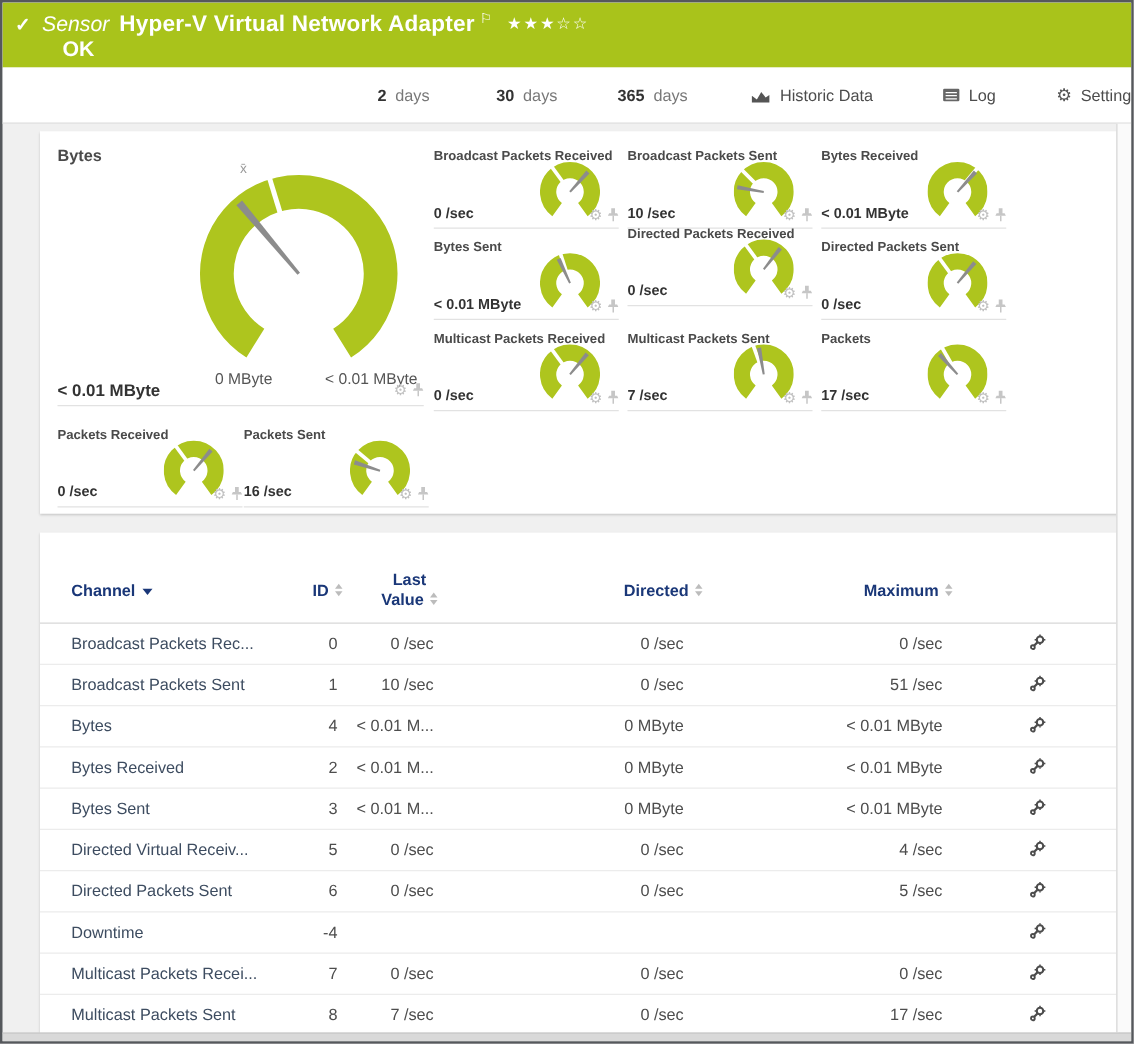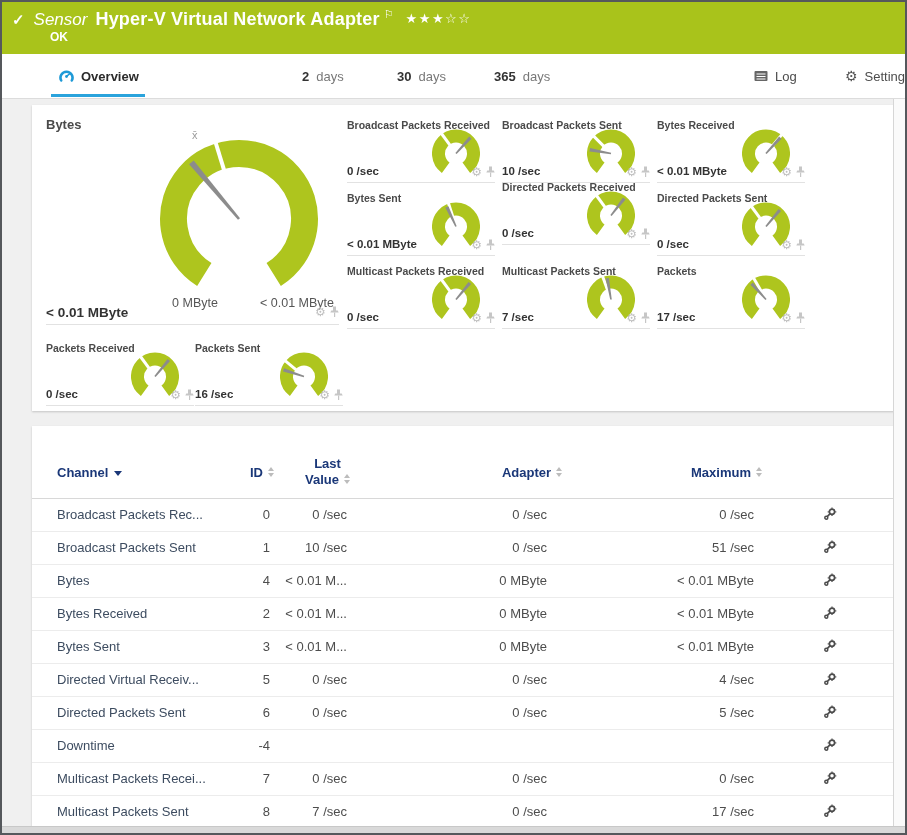--- a/index.html
+++ b/index.html
@@ -10,21 +10,21 @@
     border:2px solid #55585c; background:#f0f0f0; overflow:hidden;
   }
   
   #green-header { position:absolute; left:0; top:0; right:0; height:52px; background:#a9c31b; color:#fff; }
   #gh-line1 { position:absolute; left:10px; top:7px; display:flex; align-items:baseline; white-space:nowrap; }
   #gh-check { font-size:15px; font-weight:bold; margin-right:9px; }
   #gh-kind  { font-style:italic; font-size:17px; margin-right:8px; }
   #gh-title { font-weight:bold; font-size:18px; letter-spacing:0.2px; }
   #gh-flag  { font-size:11px; position:relative; top:-7px; margin-left:4px; }
   #gh-stars { font-size:13px; margin-left:12px; letter-spacing:1.5px; position:relative; top:-2px;}
-  #gh-ok { position:absolute; left:48px; top:28px; font-size:12px; font-weight:bold; }
+  #gh-ok { position:absolute; left:48px; top:28px; font-size:17px; font-weight:bold; }
   
   #tabbar { position:absolute; left:0; top:52px; right:0; height:45px; background:#fff; border-bottom:1px solid #dcdcdc; }
   .tab { position:absolute; top:0; height:44px; display:flex; align-items:center; gap:7px;
          font-size:13px; color:#4c4c4c; cursor:pointer; white-space:nowrap; }
   .tab .ticon { display:flex; align-items:center; }
   .tab.active { font-weight:bold; color:#2b2b2b; }
   .tab.active::after { content:""; position:absolute; left:-8px; right:-6px; bottom:1px; height:3px; background:#2aa3dc; }
   .tab-num { font-weight:bold; color:#333; }
   .tab-word { color:#787878; }
   .gearglyph { font-size:14px; color:#555; line-height:1; }
@@ -87,41 +87,39 @@
       <span id="gh-check">✓</span>
       <span id="gh-kind">Sensor</span>
       <span id="gh-title">Hyper-V Virtual Network Adapter</span>
       <span id="gh-flag">⚐</span>
       <span id="gh-stars"><span>★★★</span><span>☆☆</span></span>
     </div>
     <div id="gh-ok">OK</div>
   </div>
 
   <div id="tabbar">
-    <div class="tab active" style="left:57px">
-      <span class="ticon">
-        <svg width="15" height="15" viewBox="0 0 15 15">
-            <path d="M2.2 11.5 A6 6 0 1 1 12.8 11.5" fill="none" stroke="#1f9ad7" stroke-width="2.6" stroke-linecap="round"></path>
-            <line x1="7.5" y1="7.5" x2="11" y2="4.3" stroke="#1f9ad7" stroke-width="1.6"></line>
-            <circle cx="7.5" cy="7.5" r="1.4" fill="#1f9ad7"></circle>
-          </svg>
-      </span>
-      <span>Overview</span>
-    </div>
     <div class="tab" style="left:300px">
       <span class="tab-num">2</span>
       <span class="tab-word">days</span>
     </div>
     <div class="tab" style="left:395px">
       <span class="tab-num">30</span>
       <span class="tab-word">days</span>
     </div>
     <div class="tab" style="left:492px">
       <span class="tab-num">365</span>
       <span class="tab-word">days</span>
+    </div>
+    <div class="tab" style="left:598px">
+      <span class="ticon">
+        <svg width="17" height="13" viewBox="0 0 17 13">
+            <path d="M1.5 12 V6.5 L5.5 9.5 L9 3.5 L12.5 8 L15.5 6 V12 Z" fill="#555"></path>
+          </svg>
+      </span>
+      <span>Historic Data</span>
     </div>
     <div class="tab" style="left:752px">
       <span class="ticon">
         <svg width="14" height="12" viewBox="0 0 14 12">
             <rect x="0.5" y="1" width="13" height="10" rx="1" fill="#666"></rect>
             <g stroke="#fff" stroke-width="1">
               <line x1="2.5" y1="4" x2="11.5" y2="4"></line>
               <line x1="2.5" y1="6.5" x2="11.5" y2="6.5"></line>
               <line x1="2.5" y1="9" x2="11.5" y2="9"></line>
             </g>
@@ -342,21 +340,21 @@
         </span>
         <span class="gdivider"></span>
       </div>
     </div>
 
   <div id="table-panel" class="panel">
     <div id="thead">
       <span id="h-channel" class="hcell"><span>Channel</span><span class="sort-down"></span></span>
       <span id="h-id" class="hcell"><span>ID</span><span class="sort-both"><div class="tri-u"></div><div class="tri-d"></div></span></span>
       <span id="h-last" class="hcell"><span>Last</span><br><span>Value</span><span class="sort-both"><div class="tri-u"></div><div class="tri-d"></div></span></span>
-      <span id="h-min" class="hcell"><span>Adapter</span><span class="sort-both"><div class="tri-u"></div><div class="tri-d"></div></span></span>
+      <span id="h-min" class="hcell"><span>Directed</span><span class="sort-both"><div class="tri-u"></div><div class="tri-d"></div></span></span>
       <span id="h-max" class="hcell"><span>Maximum</span><span class="sort-both"><div class="tri-u"></div><div class="tri-d"></div></span></span>
     </div>
     <div id="tbody">
         <div class="trow" style="top: 73px;">
           <span class="c-channel">Broadcast Packets Rec...</span>
           <span class="c-id">0</span>
           <span class="c-last">0 /sec</span>
           <span class="c-min">0 /sec</span>
           <span class="c-max">0 /sec</span>
           <span class="c-tools"><svg width="14" height="14" viewBox="0 0 14 14">

